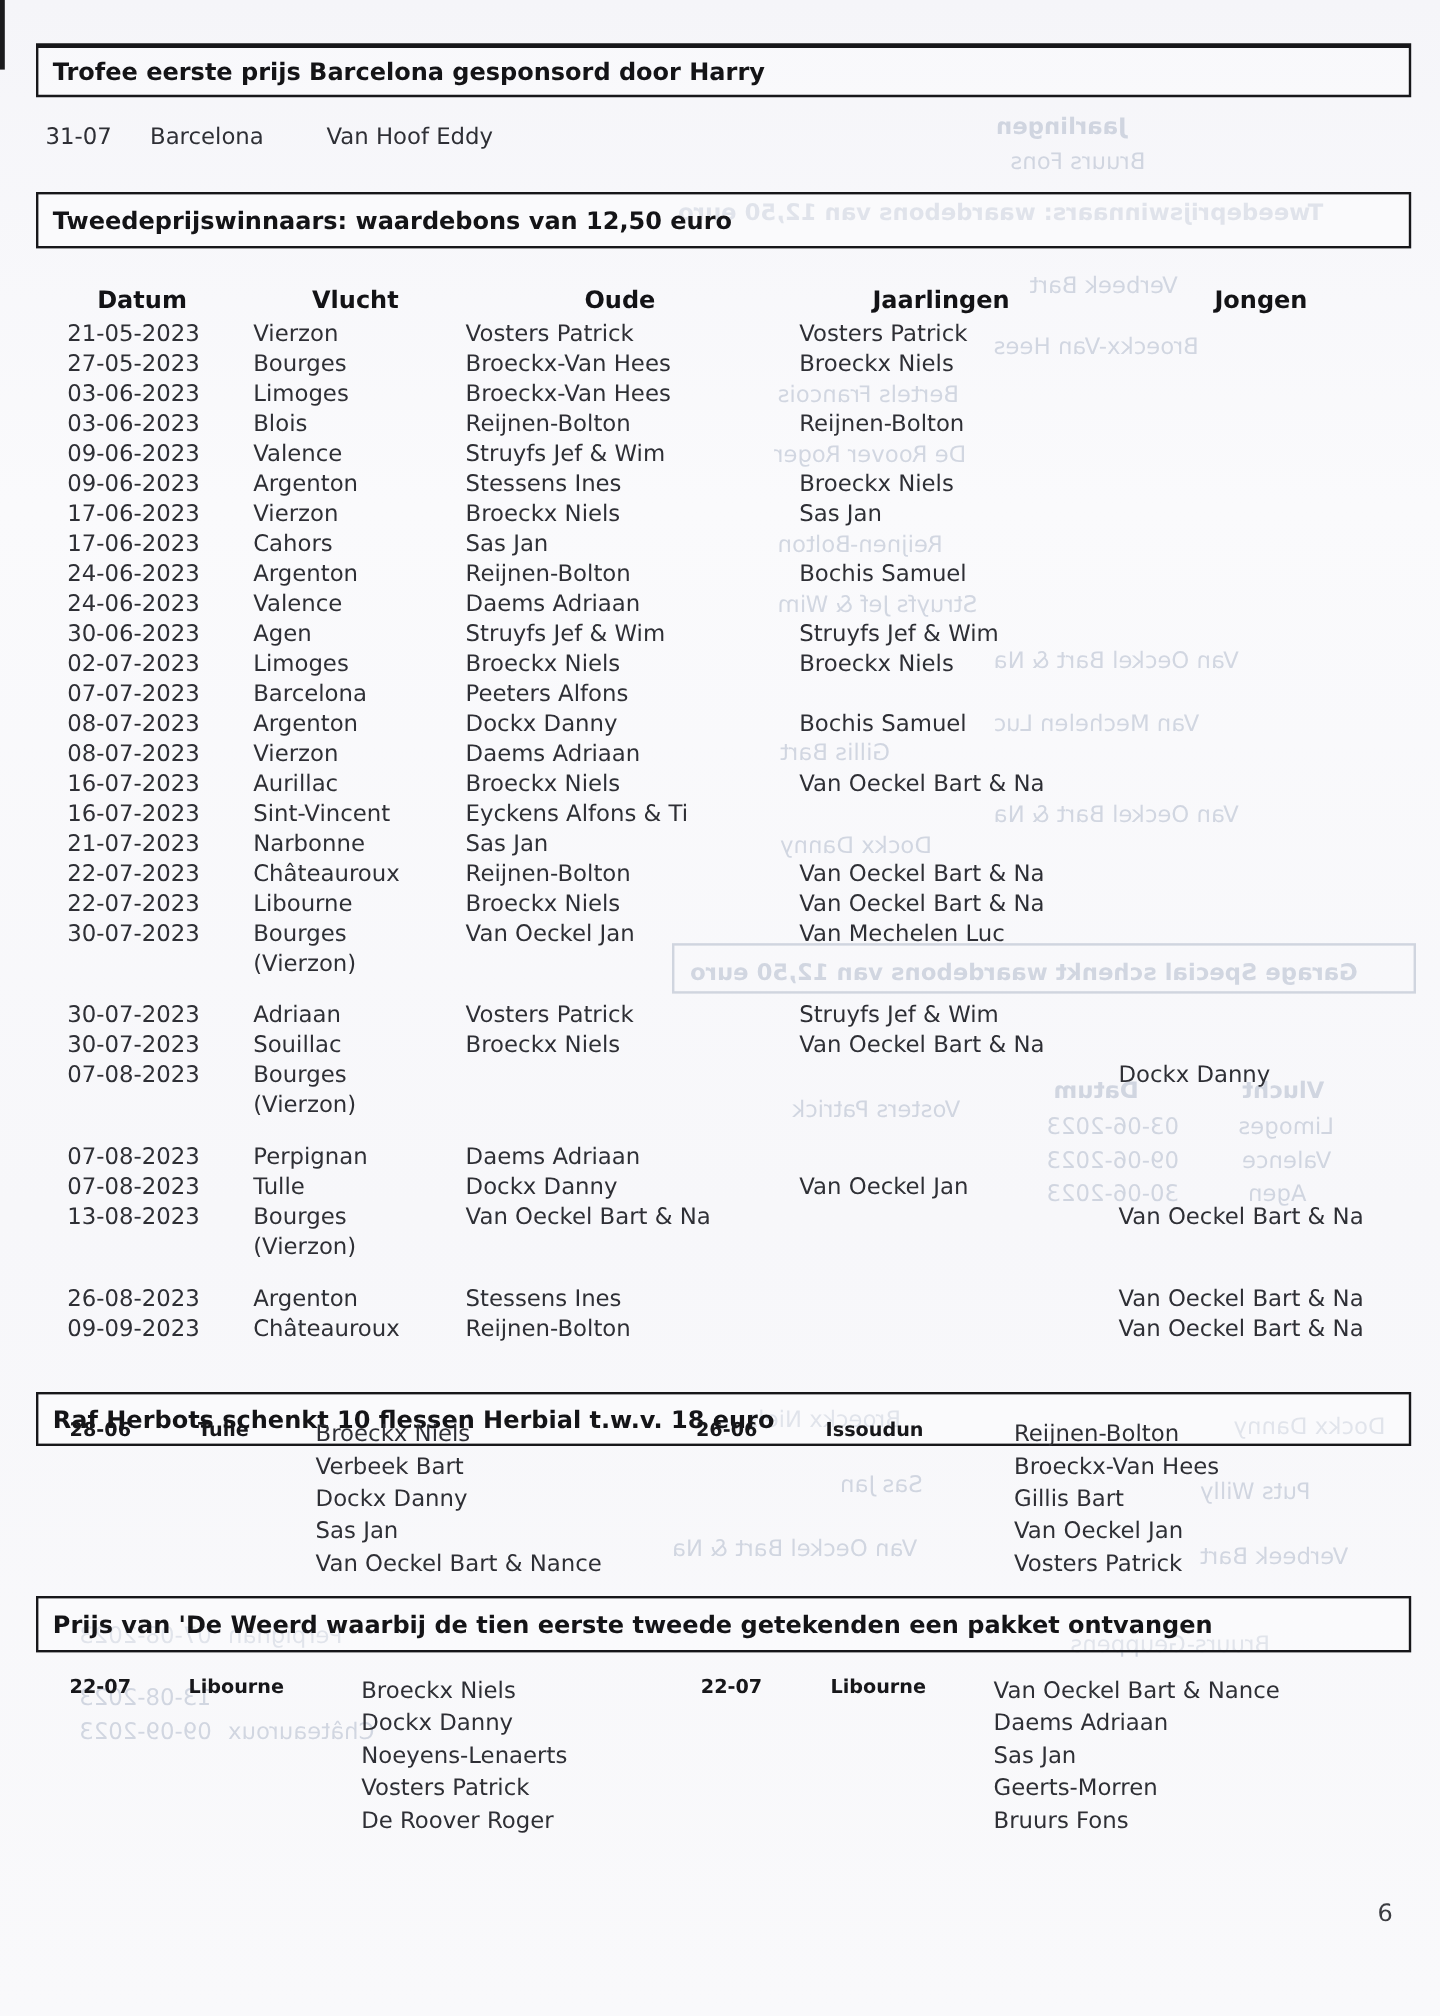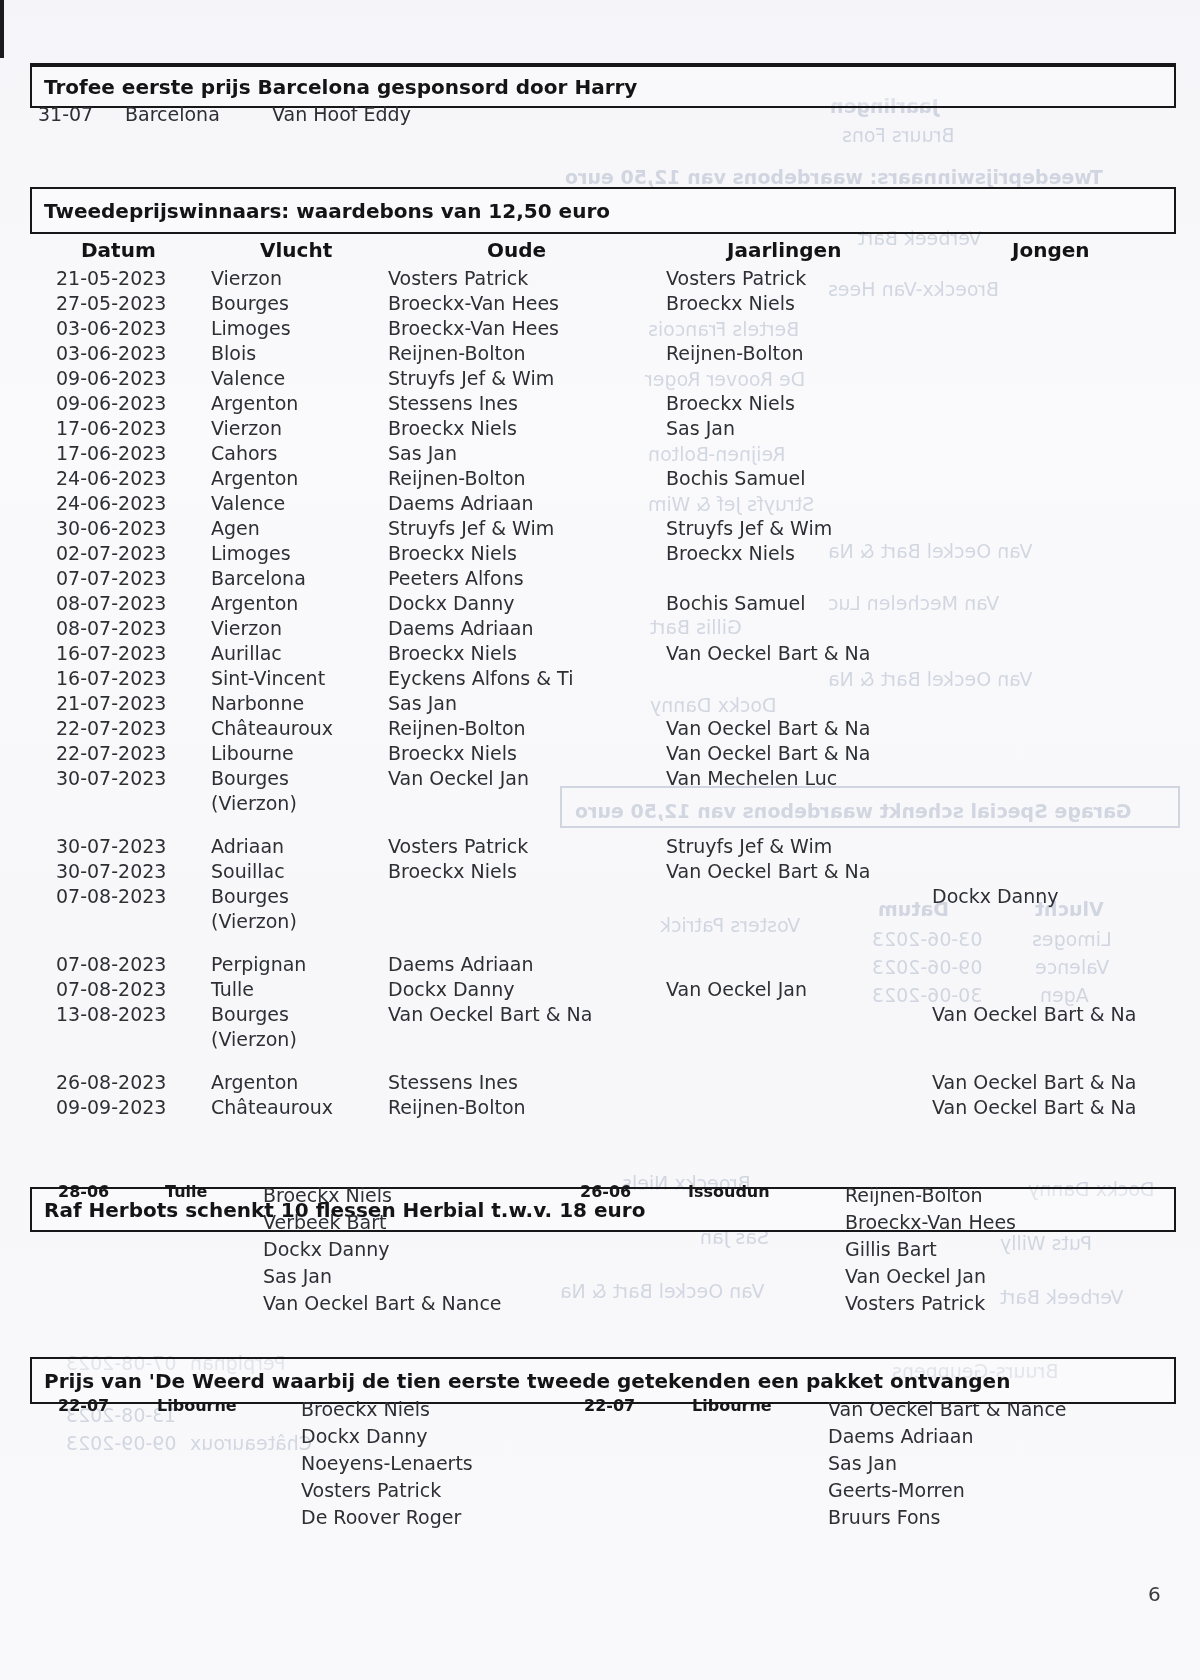--- a/index.html
+++ b/index.html
@@ -6,21 +6,21 @@
   .page{
     position:relative;width:1200px;height:1680px;margin:0 auto;
     background:linear-gradient(180deg,#f5f5f9 0%,#fafafc 25%,#f7f7fa 60%,#f9f9fb 100%);
     font-family:"DejaVu Sans","Liberation Sans",sans-serif;
     color:#2e2f35;overflow:hidden;
   }
   .edge-artifact{position:absolute;left:0;top:0;width:4px;height:58px;background:#1b1b1d;}
   .hbox{
     position:absolute;left:30px;width:1146px;height:45px;
     border:2px solid #17171a;background:rgba(255,255,255,.35);
-    display:flex;align-items:center;box-sizing:border-box;margin-top:27px;
+    display:flex;align-items:center;box-sizing:border-box;
   }
   .hbox .title{font-weight:bold;font-size:20px;color:#141417;padding-left:12px;white-space:nowrap;}
   #box-trofee{top:36px;border-top-width:4px;}
   #box-tweede{top:160px;height:47px;}
   #box-herbots{top:1160px;}
   #box-deweerd{top:1330px;height:47px;}
 
   .line-entry{position:absolute;top:103px;left:0;width:1200px;height:25px;font-size:19px;}
   .line-entry span{position:absolute;top:0;white-space:nowrap;}
   .le-date{left:38px;}

